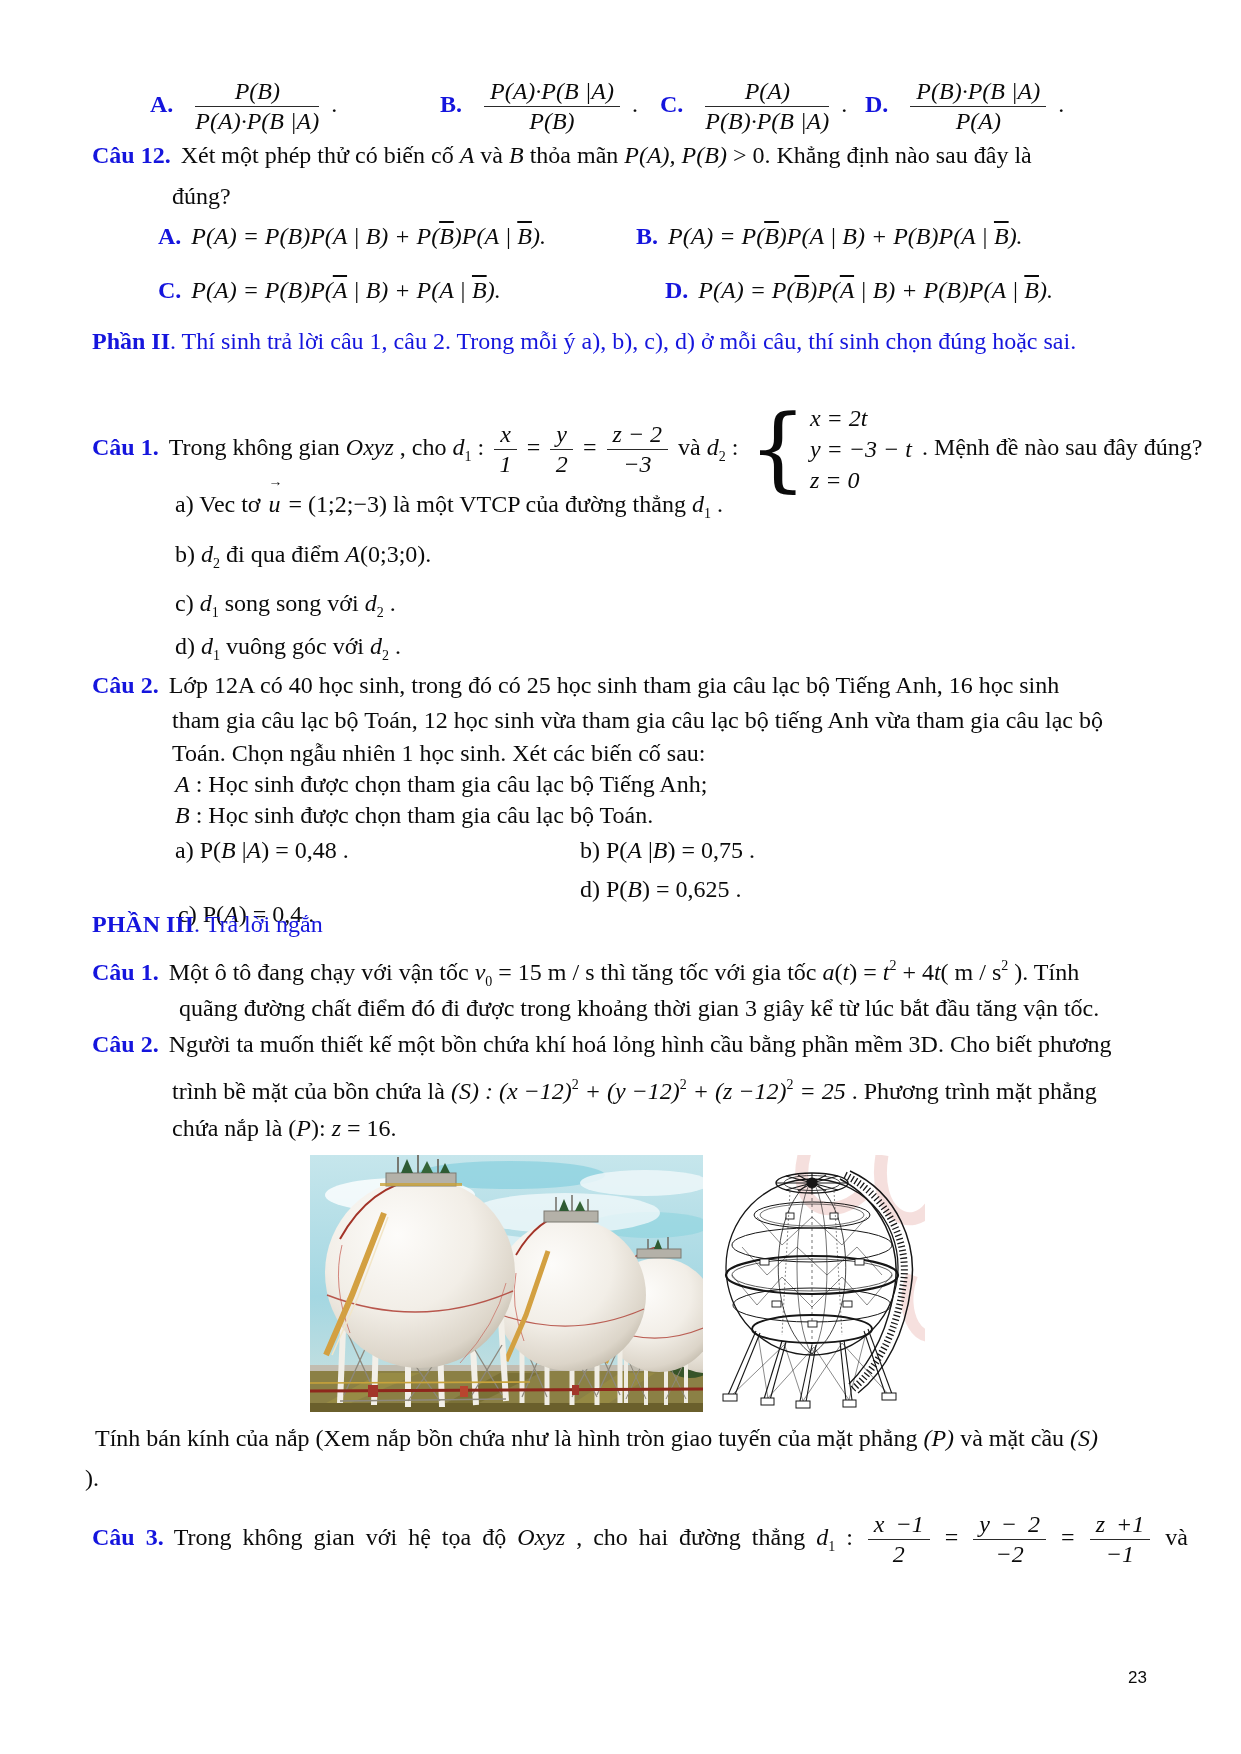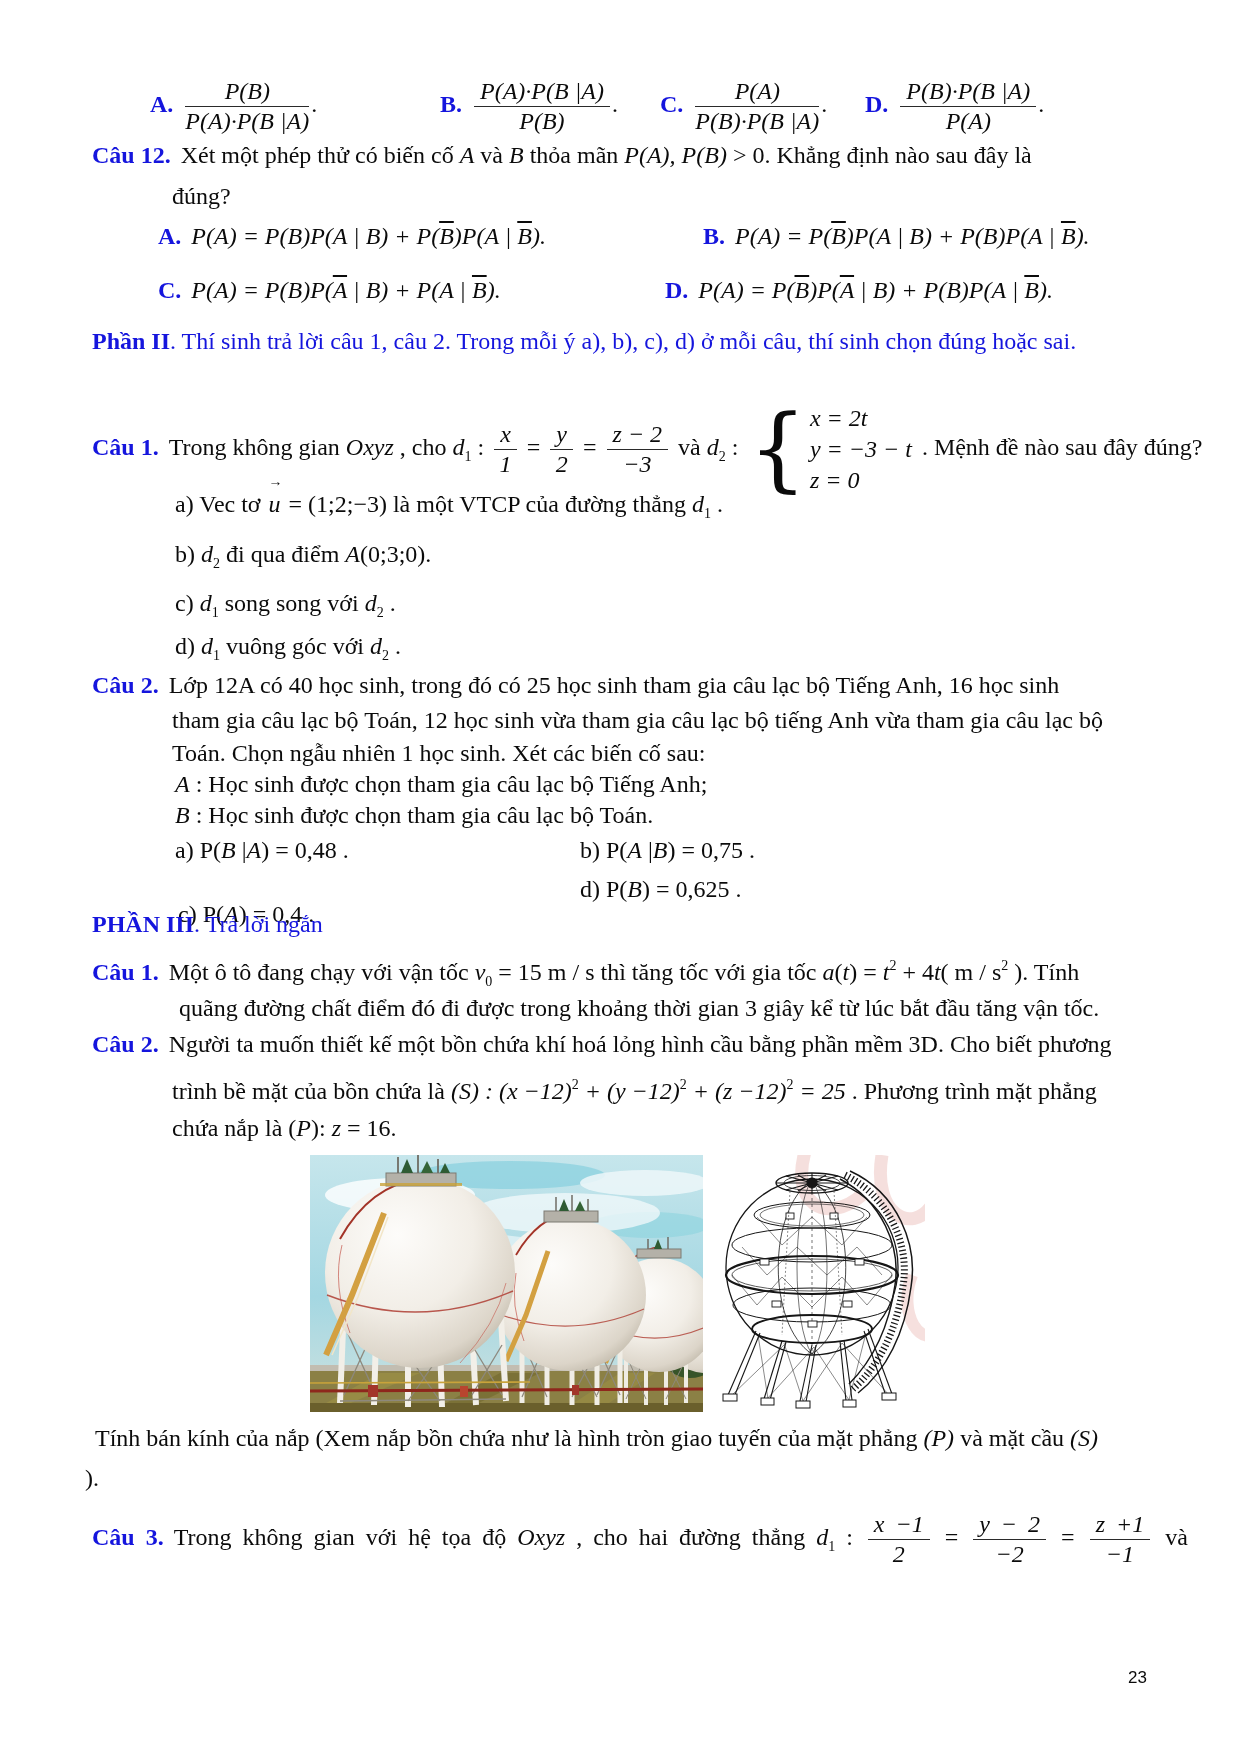--- a/index.html
+++ b/index.html
@@ -15,21 +15,21 @@
   .sb{font-size:14px;vertical-align:-6px;}
   .sp{font-size:14px;vertical-align:10px;}
   .frac{display:inline-block;vertical-align:middle;text-align:center;margin:0 4px;line-height:27px;}
   .fn{display:block;padding:0 6px 1px;border-bottom:1.6px solid #2a2a2a;font-style:italic;}
   .fd{display:block;padding-top:1px;font-style:italic;}
   .sys{display:inline-flex;align-items:center;vertical-align:middle;margin:0 4px;}
   .brace{font-size:92px;line-height:86px;font-weight:300;margin-right:3px;font-family:"DejaVu Serif",serif;}
   .syslines{display:inline-flex;flex-direction:column;gap:5px;font-style:italic;line-height:26px;text-align:left;}
   .vec{position:relative;display:inline-block;font-style:italic;padding:0 2px;}
   .vec .arr{position:absolute;left:2px;top:-14px;font-size:14px;font-style:normal;line-height:1;}
-  .optrow .frac{margin:0 2px;}
+  .optrow .frac{margin:0 12px;}
   .figure{position:absolute;}
   .pageno{position:absolute;font-size:17px;font-family:"Liberation Sans",sans-serif;}
   .wide{word-spacing:5px;}
 </style>
 </head>
 <body>
 
 <div class="page">
 
   <div class="line optrow" style="left:150px;top:78px;">
@@ -47,21 +47,21 @@
 
   <div class="line" style="left:92px;top:140px;">
     <span class="lab">Câu 12.</span><span><span class="rm">Xét một phép thử có biến cố </span><span class="it">A</span><span class="rm"> và </span><span class="it">B</span><span class="rm"> thỏa mãn </span><span class="it">P(A), P(B)</span><span class="rm"> &gt; 0. Khẳng định nào sau đây là</span></span>
   </div>
   <div class="line" style="left:172px;top:181px;">
     <span>đúng?</span>
   </div>
   <div class="line" style="left:158px;top:221px;">
     <span class="lab">A.</span><span><span class="it">P(A) = P(B)P(A | B) + P(</span><span class="ov">B</span><span class="it">)P(A | </span><span class="ov">B</span><span class="it">).</span></span>
   </div>
-  <div class="line" style="left:703px;top:221px;">
+  <div class="line" style="left:636px;top:221px;">
     <span class="lab">B.</span><span><span class="it">P(A) = P(</span><span class="ov">B</span><span class="it">)P(A | B) + P(B)P(A | </span><span class="ov">B</span><span class="it">).</span></span>
   </div>
   <div class="line" style="left:158px;top:275px;">
     <span class="lab">C.</span><span><span class="it">P(A) = P(B)P(</span><span class="ov">A</span><span class="it"> | B) + P(A | </span><span class="ov">B</span><span class="it">).</span></span>
   </div>
   <div class="line" style="left:665px;top:275px;">
     <span class="lab">D.</span><span><span class="it">P(A) = P(</span><span class="ov">B</span><span class="it">)P(</span><span class="ov">A</span><span class="it"> | B) + P(B)P(A | </span><span class="ov">B</span><span class="it">).</span></span>
   </div>
 
   <div class="line blue" style="left:92px;top:326px;">

